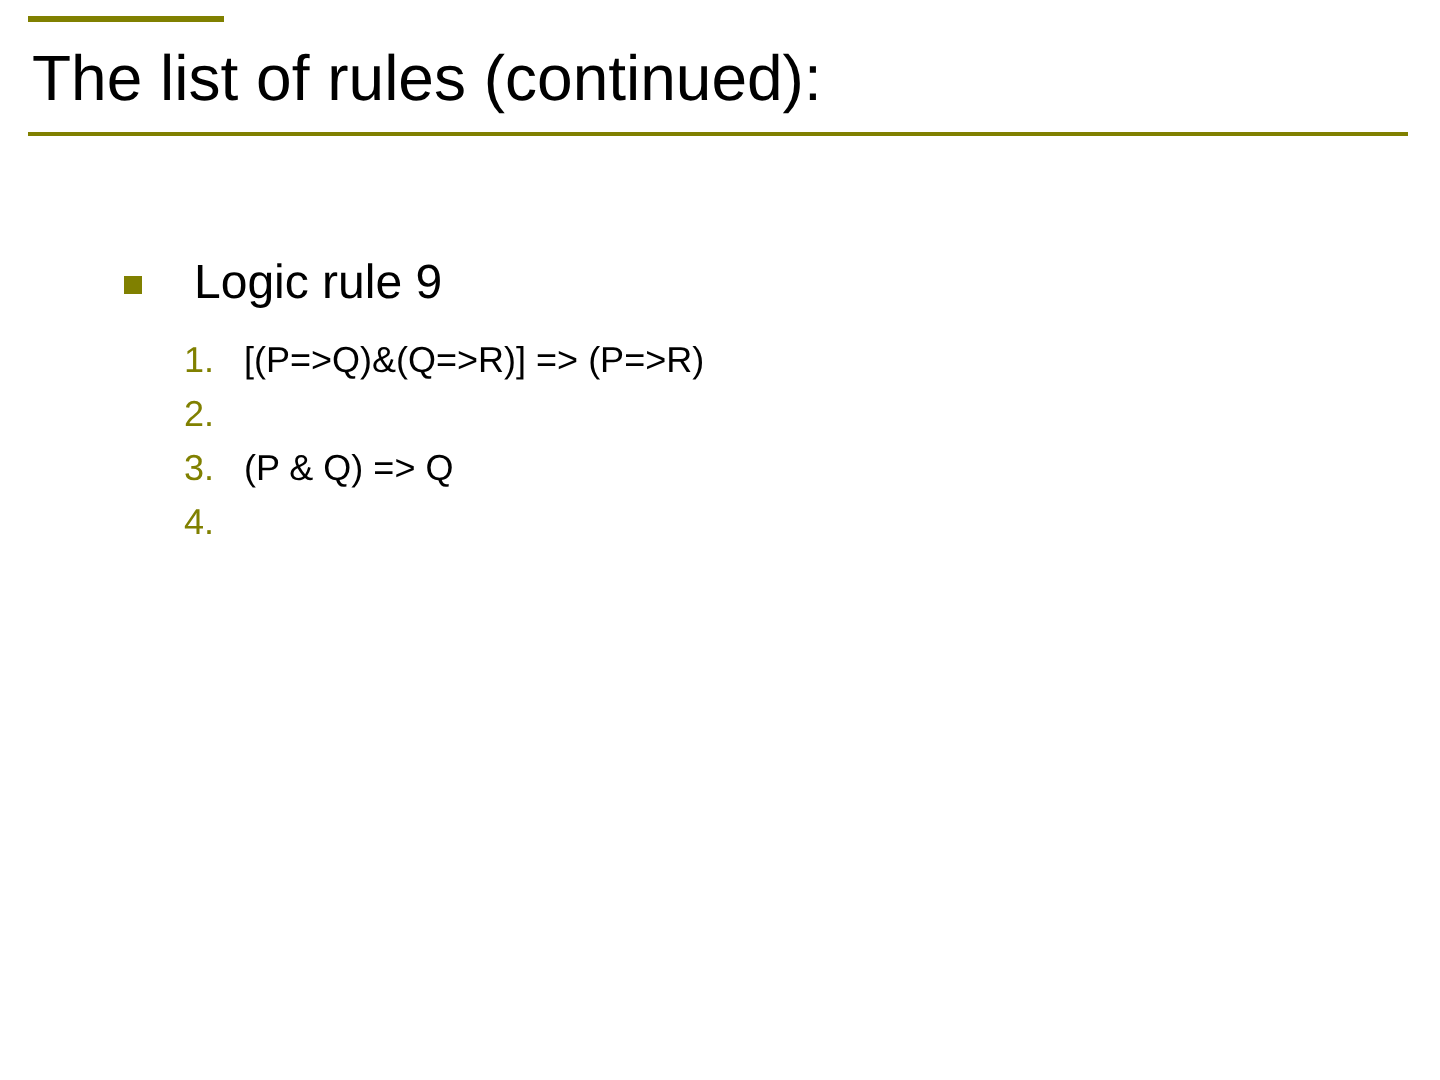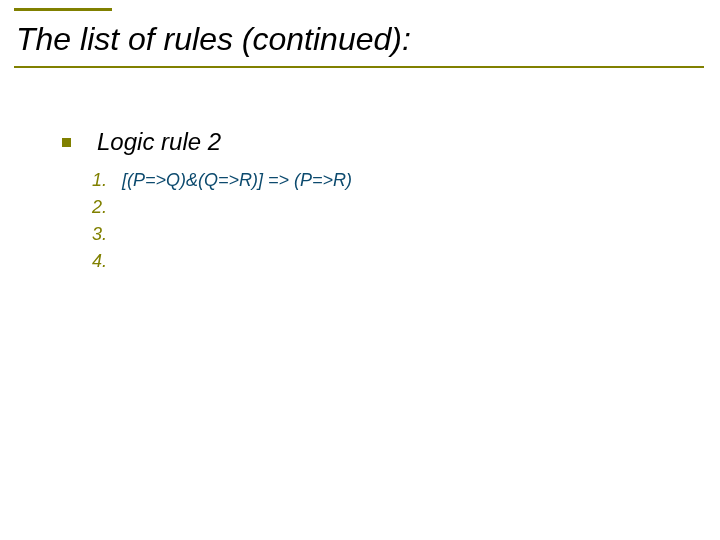--- a/index.html
+++ b/index.html
@@ -11,21 +11,20 @@
     font-family: Arial, Helvetica, sans-serif;
     font-size: 20px;
     color: #000;
     overflow: hidden;
   }
   .slide {
     position: relative;
     width: 720px;
     height: 540px;
     box-sizing: border-box;
-    font-style: italic;
   }
 
   
   .title-wrap {
     position: absolute;
     left: 14px;
     top: 8px;
     width: 690px;
   }
   .title-top-line {
@@ -71,48 +70,49 @@
   .num-item {
     display: flex;
     margin-bottom: 6px;
   }
   .num-marker {
     color: #808000;
     width: 30px;
     flex: 0 0 auto;
   }
   .num-text {
-    color: #0c4a6e;
+    color: #000000;
   }
 </style>
 </head>
 <body>
 
 <div class="slide">
 
   <div class="title-wrap">
     <div class="title-top-line"></div>
     <div class="title-text">The list of rules (continued):</div>
     <div class="title-bottom-line"></div>
   </div>
 
   <div class="bullet-row">
     <div class="square-bullet"></div>
-    <div class="bullet-label">Logic rule 2</div>
+    <div class="bullet-label">Logic rule 9</div>
   </div>
 
   <div class="num-list">
     <div class="num-item">
       <div class="num-marker">1.</div>
       <div class="num-text">[(P=&gt;Q)&amp;(Q=&gt;R)]  =&gt; (P=&gt;R)</div>
     </div>
     <div class="num-item">
       <div class="num-marker">2.</div>
     </div>
     <div class="num-item">
       <div class="num-marker">3.</div>
+      <div class="num-text">(P &amp; Q) =&gt; Q</div>
     </div>
     <div class="num-item">
       <div class="num-marker">4.</div>
     </div>
   </div>
 
 </div>
 
 </body></html>

